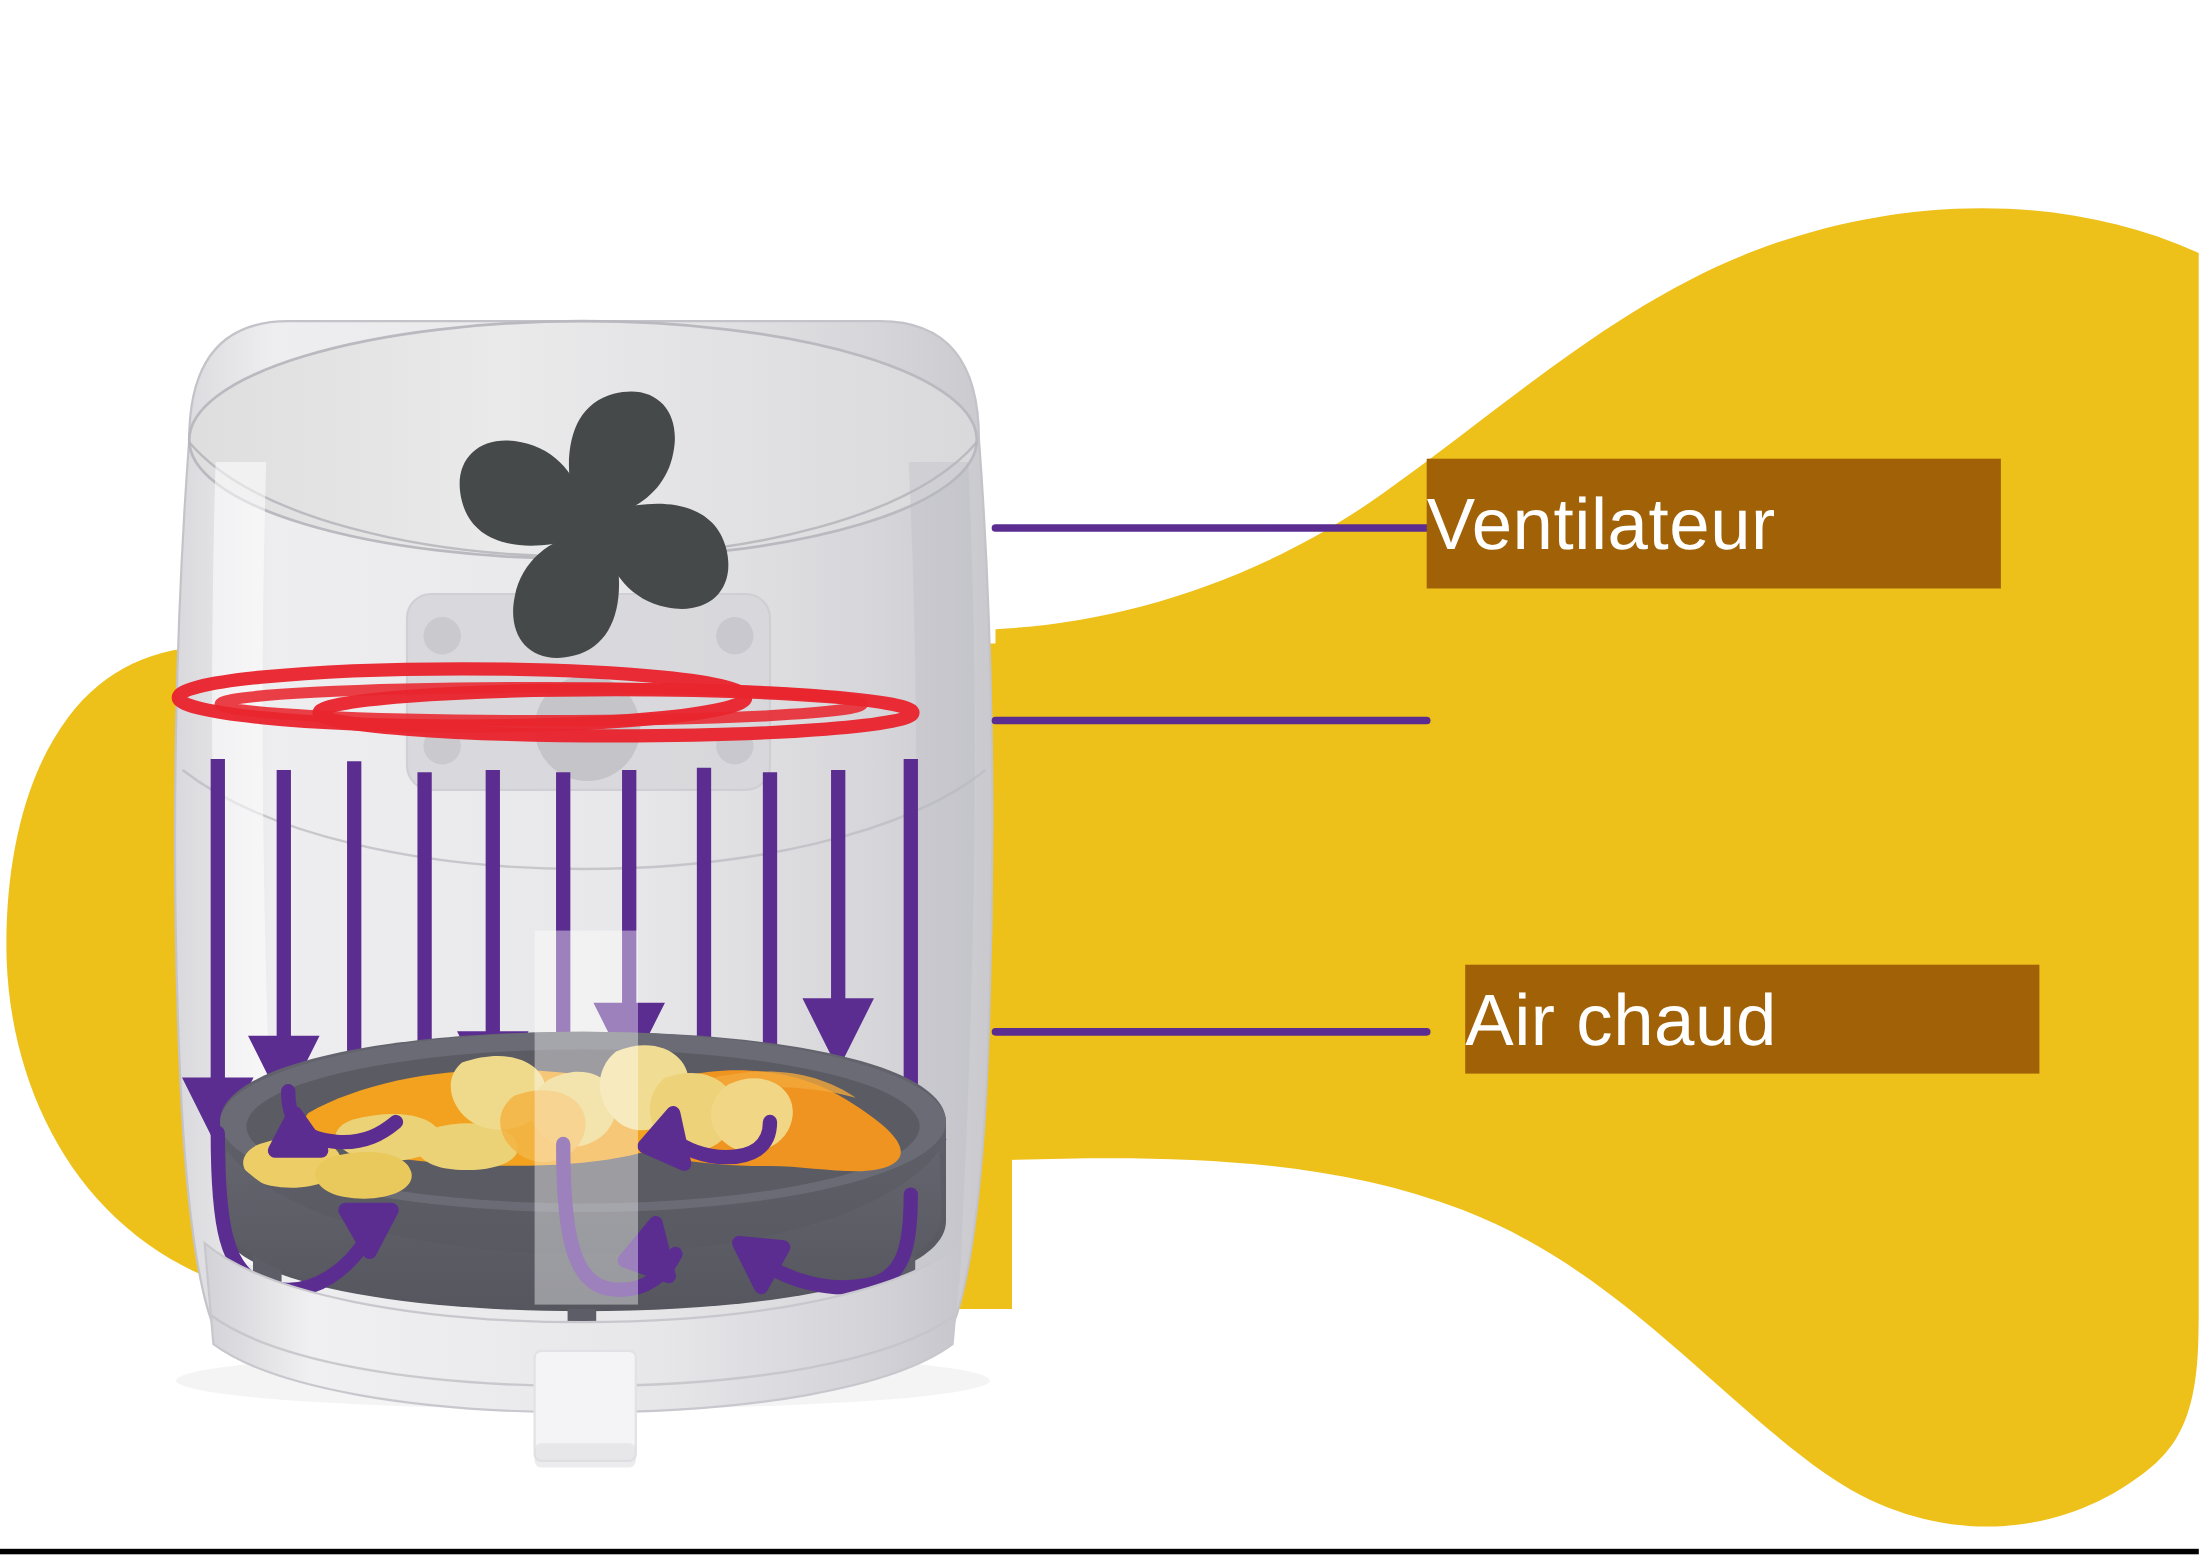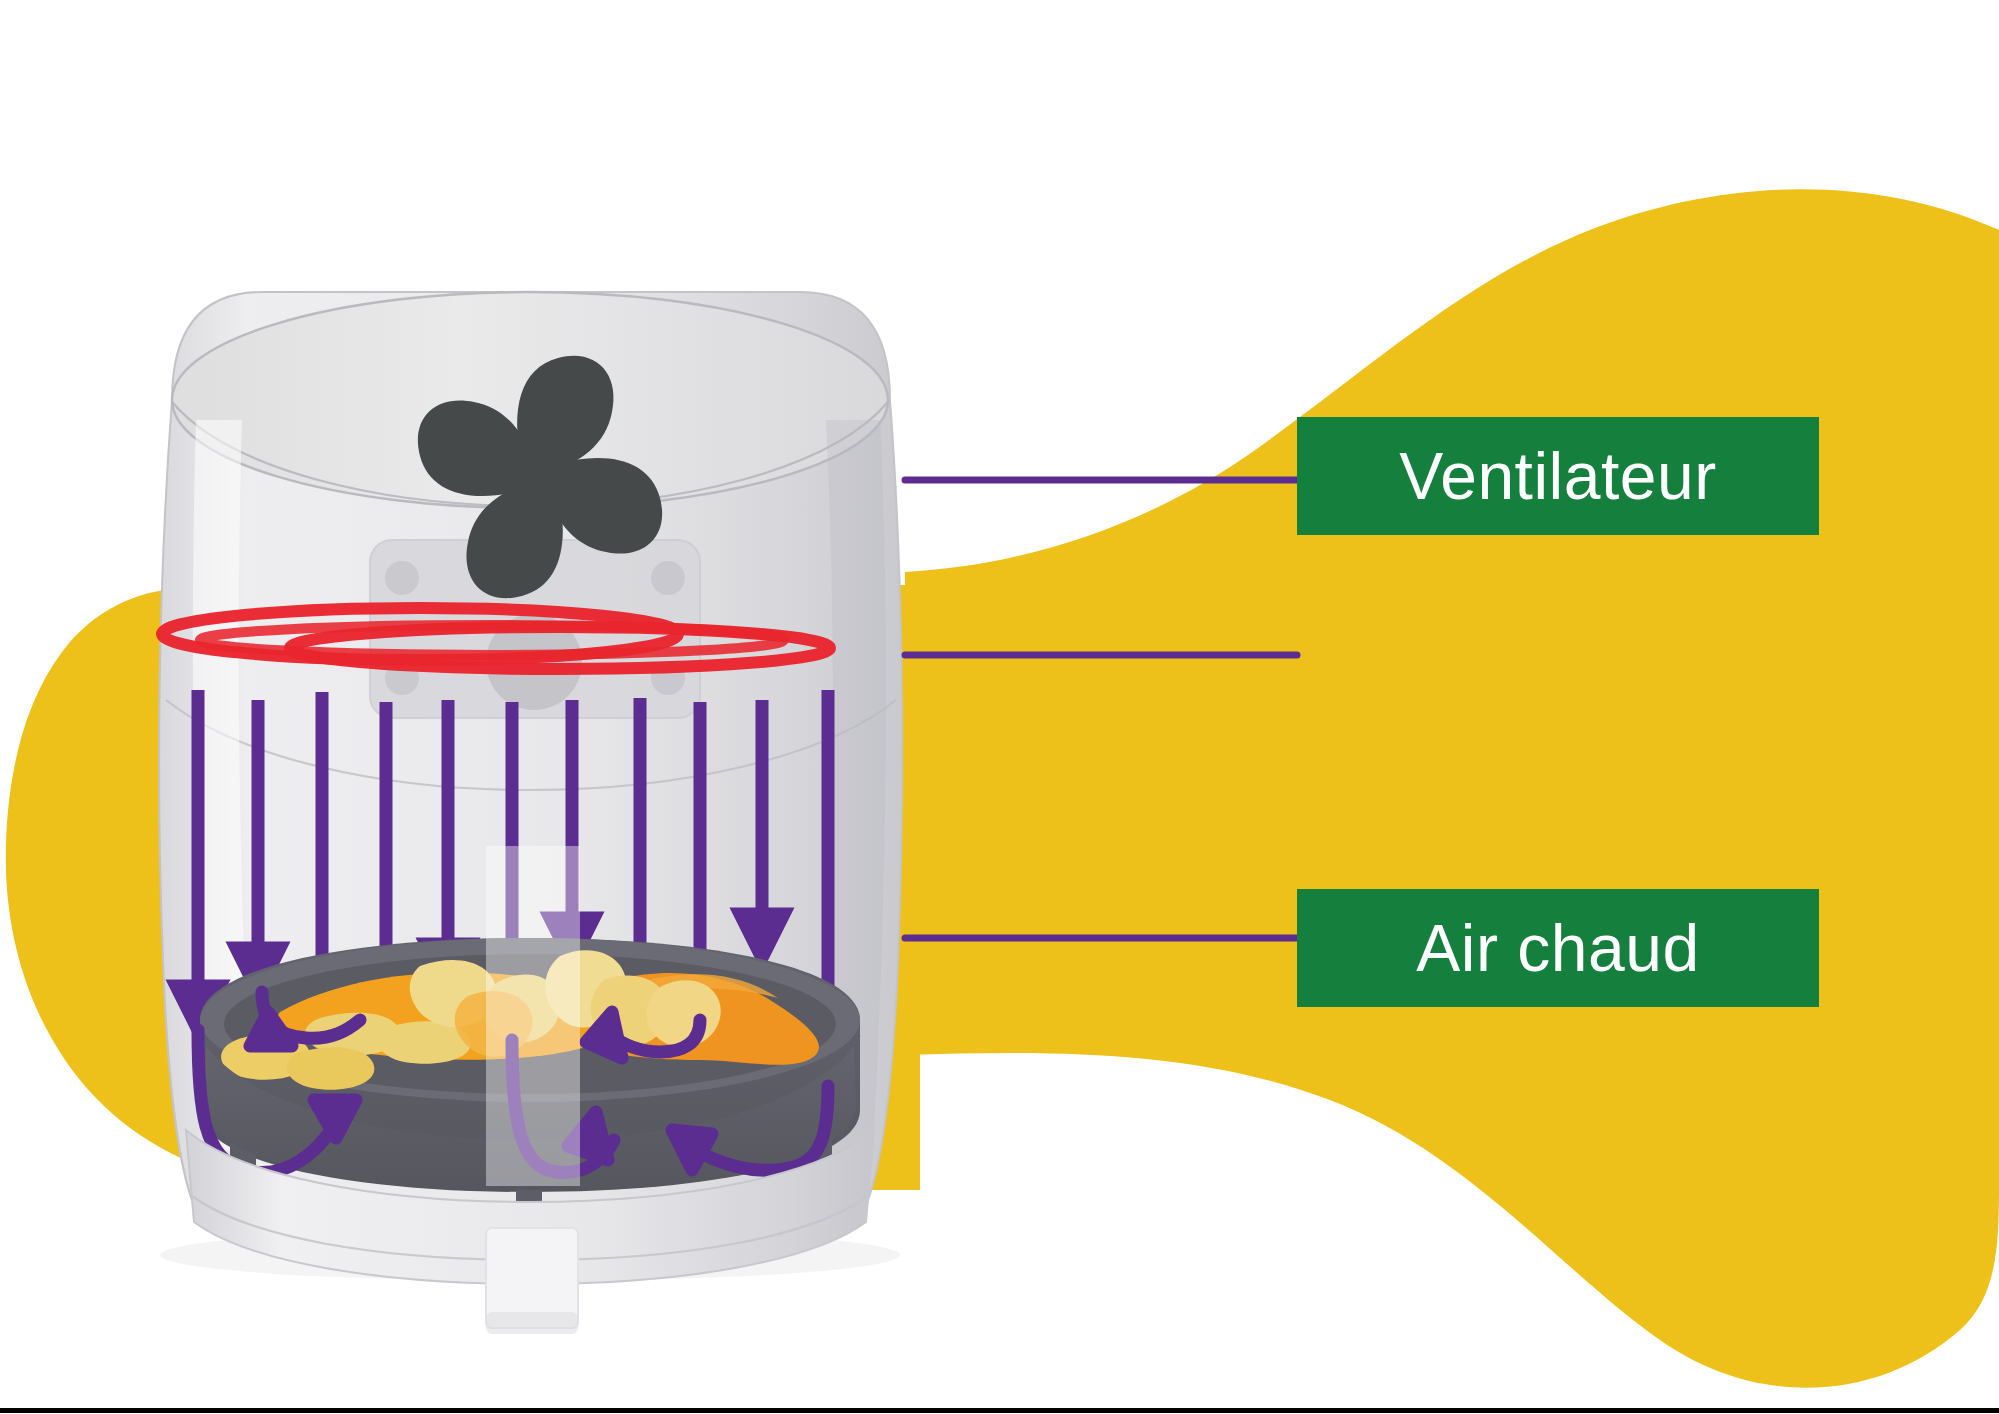--- a/index.html
+++ b/index.html
@@ -27,38 +27,37 @@
     height: 1414px;
   }
   .labels-layer {
     position: absolute;
     left: 0; top: 0;
     width: 1999px;
     height: 1414px;
   }
   .label-box {
     position: absolute;
-    background: #15803d;
+    background: #a16207;
     display: flex;
     align-items: center;
-    justify-content: center;
     box-sizing: border-box;
   }
   .label-text {
     color: #ffffff;
     font-family: "Liberation Sans", sans-serif;
     font-size: 66px;
     font-weight: 400;
     letter-spacing: 0.5px;
     white-space: nowrap;
     line-height: 1;
   }
   #lbl-ventilateur { left: 1297px; top: 417px; width: 522px; height: 118px; }
   #lbl-resistances { left: 1297px; top: 592px; width: 522px; height: 118px; }
-  #lbl-airchaud   { left: 1297px; top: 877px; width: 522px; height: 118px; margin-top: 12px; }
+  #lbl-airchaud   { left: 1332px; top: 877px; width: 522px; height: 99px; }
   .bottom-rule {
     position: absolute;
     left: 0;
     top: 1408px;
     width: 1999px;
     height: 5px;
     background: #000000;
   }
 </style>
 </head>

